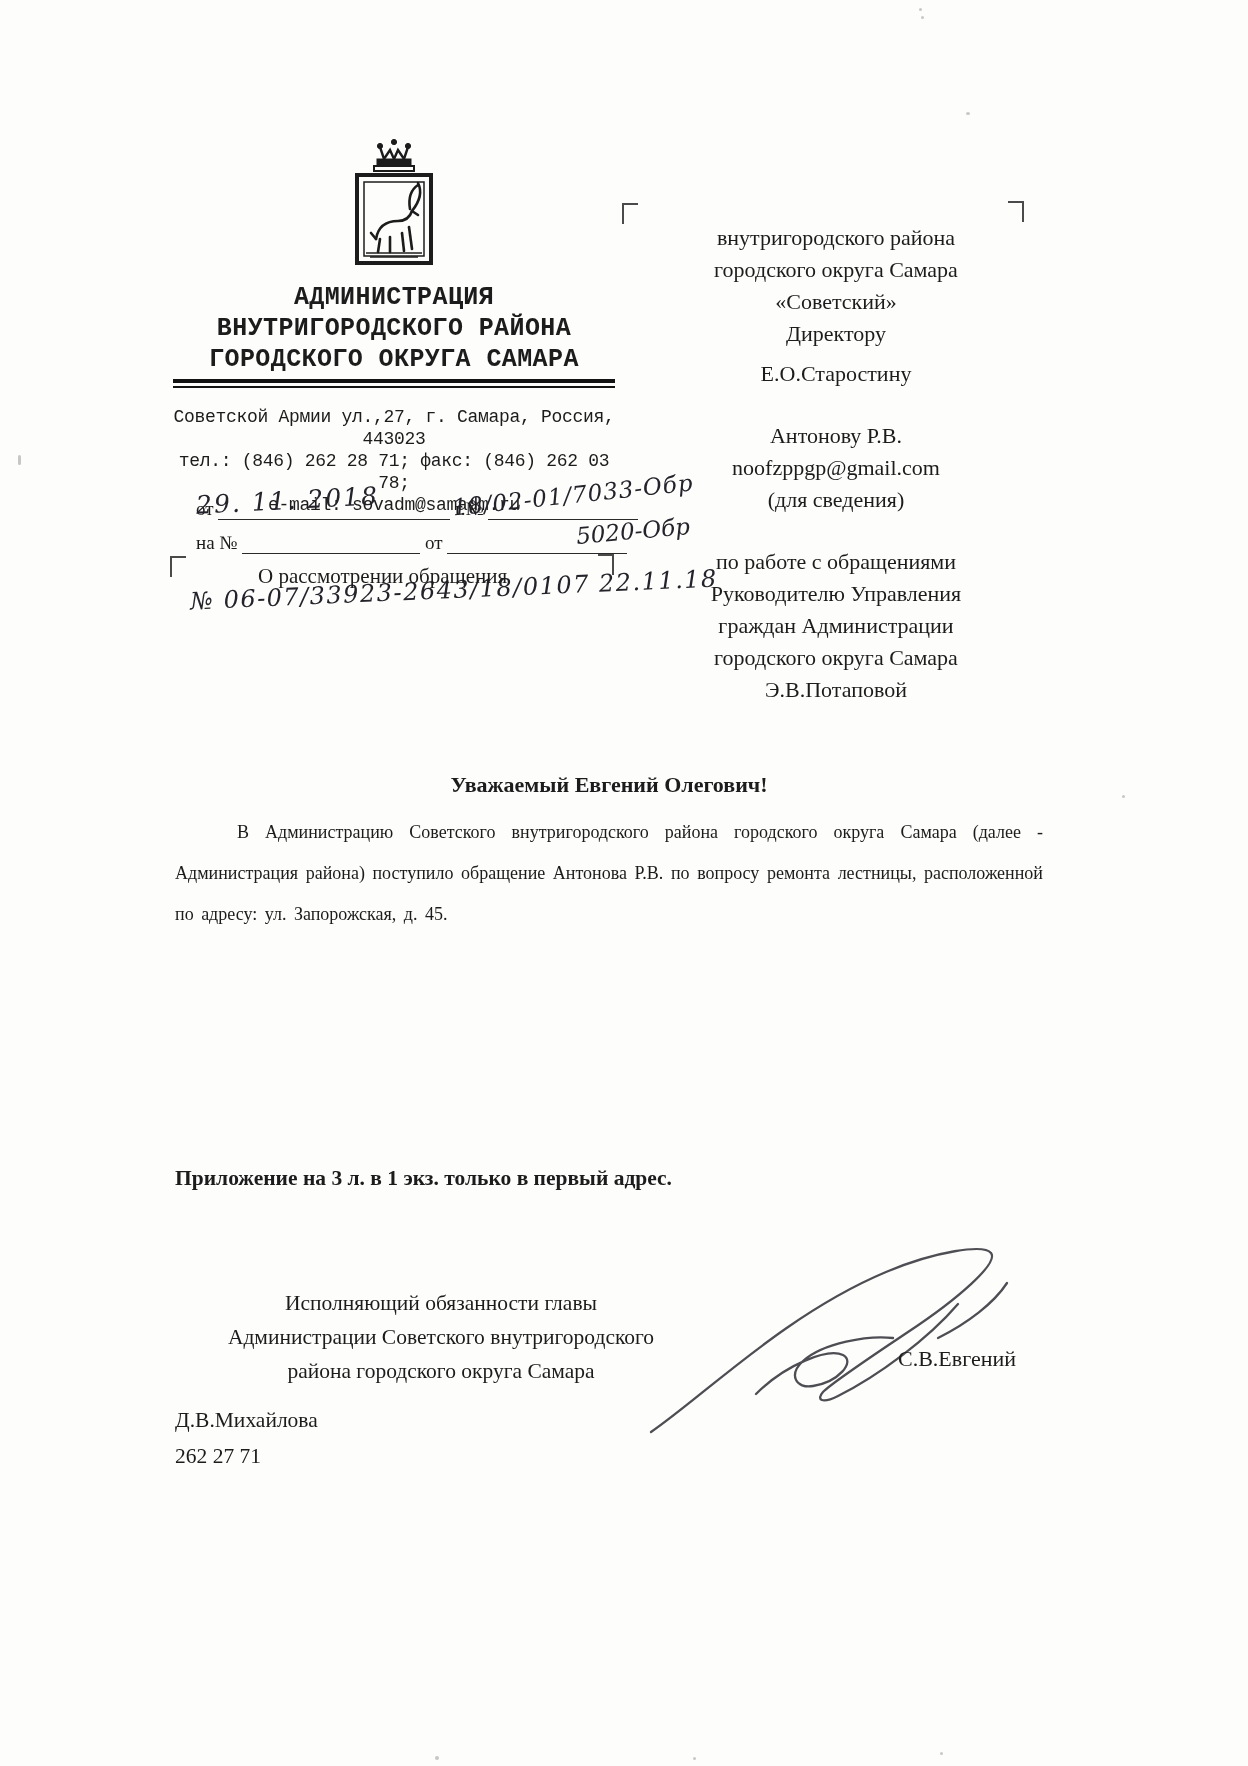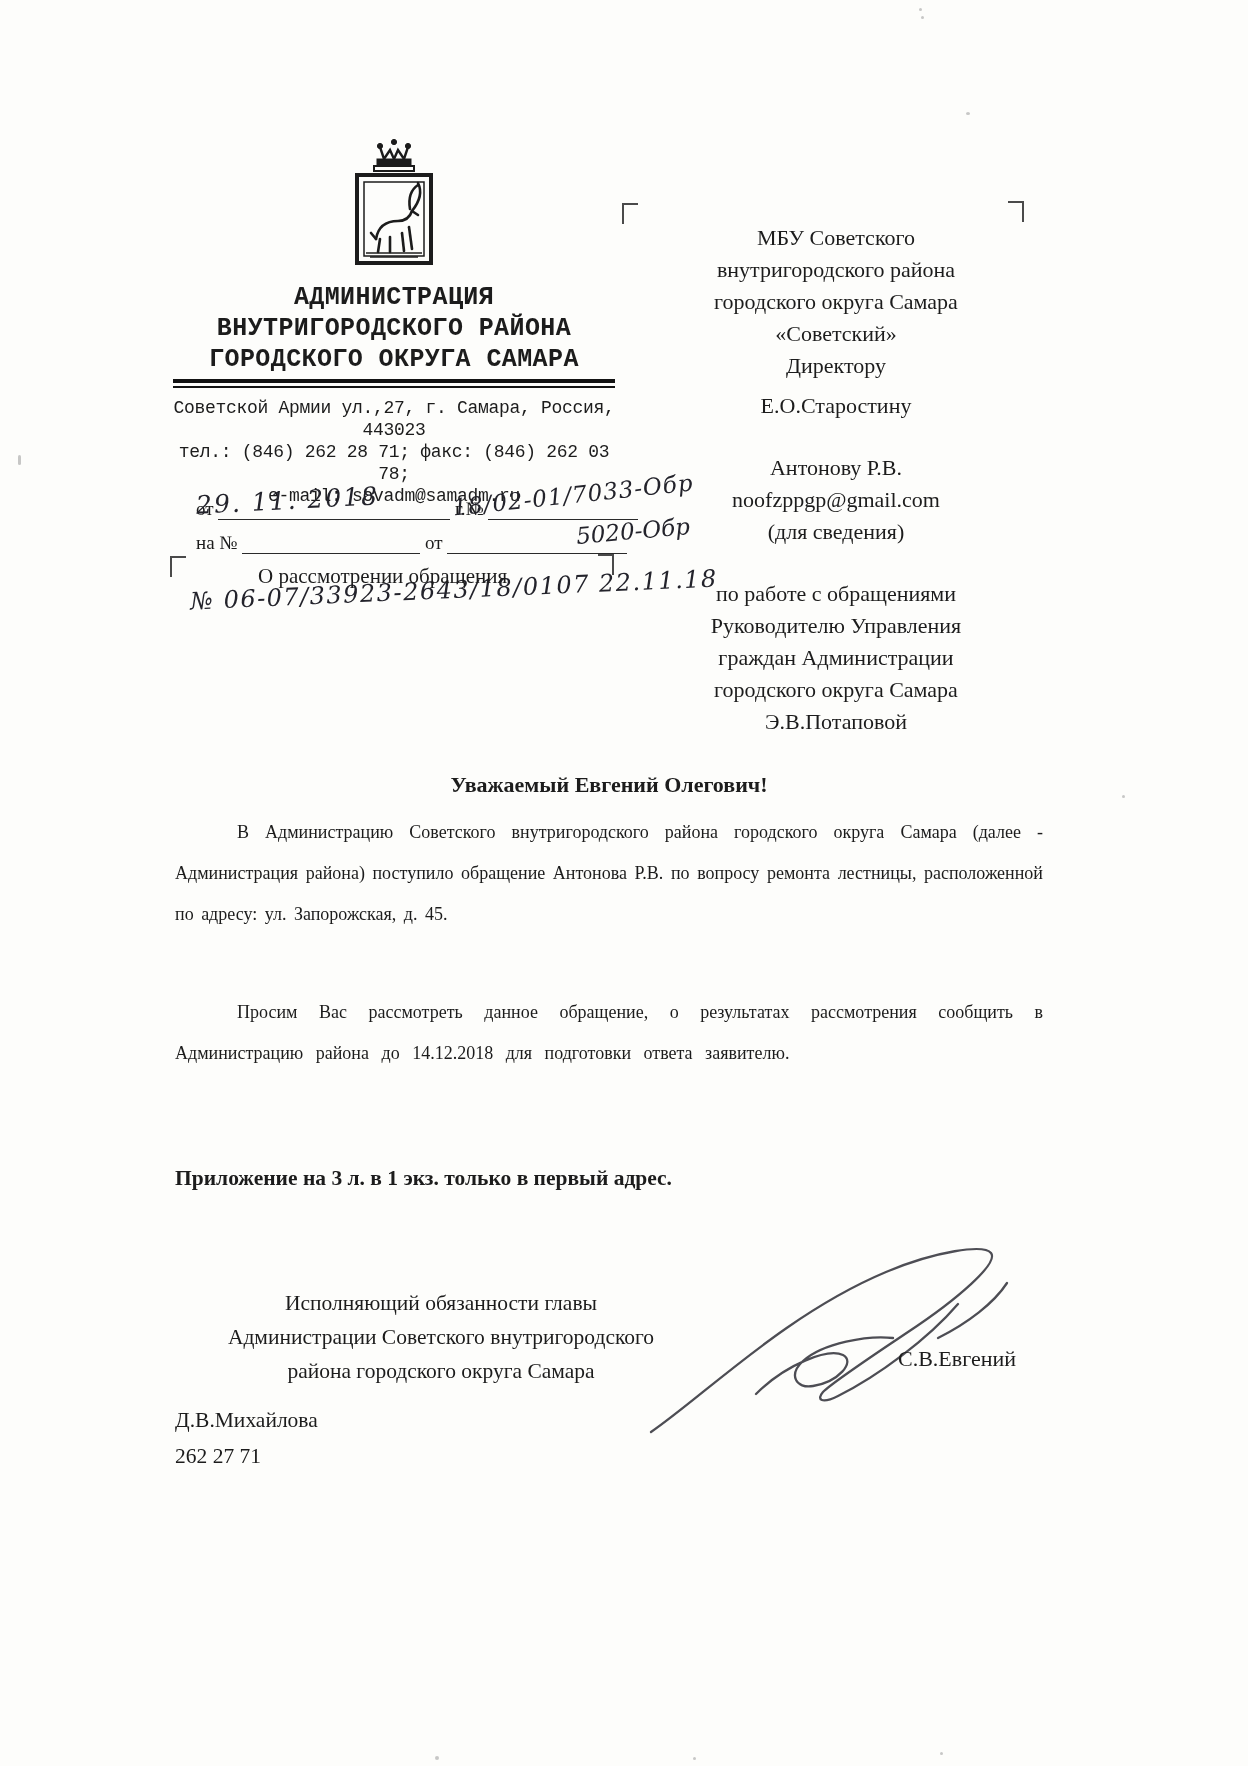--- a/index.html
+++ b/index.html
@@ -8,21 +8,21 @@
     background:#fdfdfb; overflow:hidden;
     font-family:"Liberation Serif", serif; color:#1c1c1c;
   }
 
   
   .letterhead { position:absolute; left:168px; top:138px; width:452px; text-align:center;font-family:Liberation Mono, monospace; }
   .emblem { display:block; margin:0 auto 12px auto; }
   .org-line { font-weight:bold; font-size:25px; line-height:31px; letter-spacing:0.4px; }
   .org-underline { margin:4px auto 0 auto; width:442px; border-top:4px solid #131313; border-bottom:2px solid #131313; height:3px; }
   .addr-line { font-size:18px; line-height:22px; letter-spacing:-0.3px; }
-  .addr-first { margin-top:9px; }
+  .addr-first { margin-top:18px; }
 
   .form-row { position:absolute; font-size:19px; white-space:nowrap;margin-left:24px; }
   .blank { display:inline-block; border-bottom:1.5px solid #2a2a2a; height:19px; vertical-align:bottom; }
 
   .hw { position:absolute; font-style:italic; color:#23232b; white-space:nowrap;
         font-family:"DejaVu Serif", serif; }
   .hw-date   { left:196px; top:486px; font-size:25px; transform:rotate(-3deg); letter-spacing:2px; }
   .hw-num    { left:452px; top:482px; font-size:23px; transform:rotate(-6deg); letter-spacing:1px; }
   .hw-num2   { left:576px; top:518px; font-size:23px; transform:rotate(-5deg); }
   .hw-stamp  { left:190px; top:576px; font-size:24px; transform:rotate(-2.5deg); letter-spacing:1.5px; }
@@ -119,42 +119,40 @@
   <div class="hw hw-stamp">№ 06-07/33923-2643/18/0107 22.11.18</div>
 
   <div class="corner corner-tl" style="left:170px; top:556px;"></div>
   <div class="subject">О рассмотрении обращения</div>
   <div class="corner corner-tr" style="left:598px; top:554px;"></div>
 
   <div class="corner corner-tl" style="left:622px; top:203px;"></div>
   <div class="corner corner-tr" style="left:1008px; top:201px;"></div>
 
   <div class="addressee">
-    <div>МБУ Советского</div>
     <div>внутригородского района</div>
     <div>городского округа Самара</div>
     <div>«Советский»</div>
     <div>Директору</div>
     <div class="gap-sm"></div>
     <div>Е.О.Старостину</div>
     <div class="gap-md"></div>
     <div>Антонову Р.В.</div>
     <div>noofzppgp@gmail.com</div>
     <div>(для сведения)</div>
     <div class="gap-md"></div>
     <div>по работе с обращениями</div>
     <div>Руководителю Управления</div>
     <div>граждан Администрации</div>
     <div>городского округа Самара</div>
     <div>Э.В.Потаповой</div>
   </div>
 
   <div class="salutation">Уважаемый Евгений Олегович!</div>
   <div class="para para-1">В Администрацию Советского внутригородского района городского округа Самара (далее - Администрация района) поступило обращение Антонова Р.В. по вопросу ремонта лестницы, расположенной по адресу: ул. Запорожская, д. 45.</div>
-  <div class="para para-2">Просим Вас рассмотреть данное обращение, о результатах рассмотрения сообщить в Администрацию района до 14.12.2018 для подготовки ответа заявителю.</div>
   <div class="attachment">Приложение на 3 л. в 1 экз. только в первый адрес.</div>
 
   <div class="sig-block">
     <div>Исполняющий обязанности главы</div>
     <div>Администрации Советского внутригородского</div>
     <div>района городского округа Самара</div>
   </div>
 
   <svg class="sig-scribble" width="390" height="205" viewBox="0 0 390 205">
     <g stroke="#3b3b42" stroke-width="2.3" fill="none" stroke-linecap="round" opacity="0.9">

